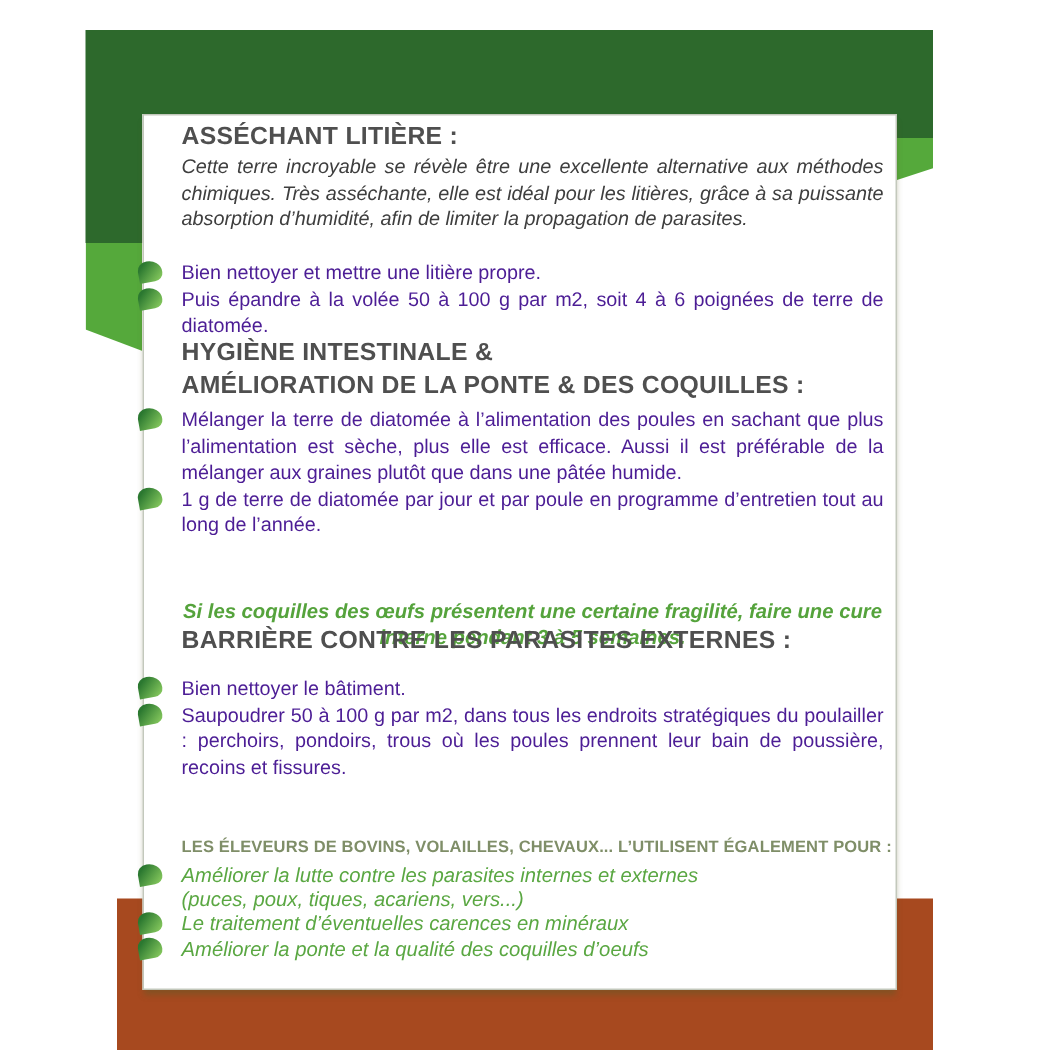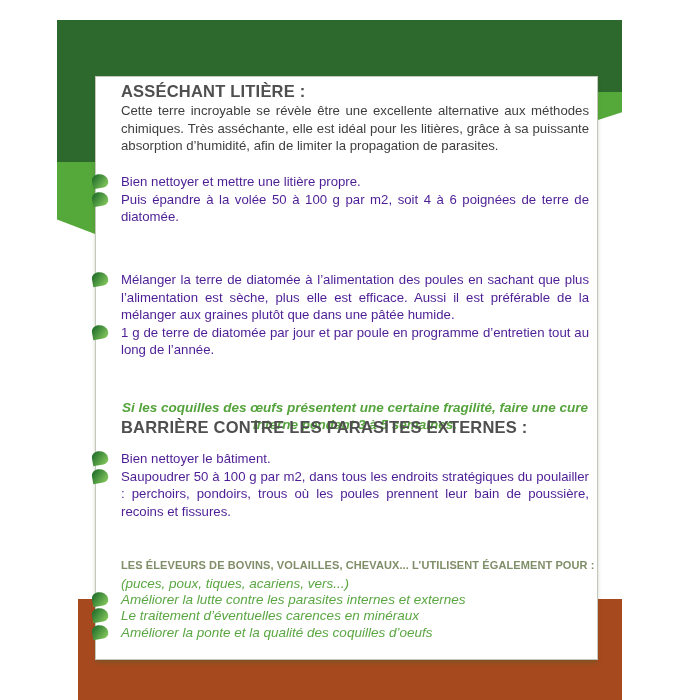--- a/index.html
+++ b/index.html
@@ -17,21 +17,21 @@
   .brown-band{position:absolute;left:78px;top:579px;width:544px;height:121px;background:#a7491f;z-index:0;}
 
   
   .card{position:absolute;left:95px;top:56px;width:503px;height:584px;background:#ffffff;
       border:1px solid #c3c8bc;box-sizing:border-box;z-index:2;
       box-shadow:0 4px 4px -1px rgba(90,90,40,.45);}
   .sec{position:absolute;left:25px;right:8px;}
 
   h2.hd{margin:0;font-size:16.5px;font-weight:bold;color:#4f4f4f;letter-spacing:.2px;}
   .hd2{line-height:21.5px;}
-  p.body{margin:0;font-size:13.2px;line-height:17.6px;color:#3e3e3e;text-align:justify;}
+  p.body{margin:0;font-size:13.2px;line-height:17.6px;color:#3e3e3e;text-align:justify;font-style:italic;}
   p.bullet{position:relative;margin:0;font-size:13.2px;line-height:17.6px;color:#4c1d95;text-align:justify;}
   .leaf{position:absolute;left:-29px;top:1px;width:16px;height:14px;
       background:linear-gradient(135deg,#2b7830 20%,#83c65c 90%);
       border-radius:70% 95% 60% 0%;transform:rotate(-10deg);}
   .note{margin:0;font-size:13.5px;line-height:17px;color:#55a33c;font-style:italic;font-weight:bold;text-align:center;}
   .muted-hd{margin:0;font-size:11px;font-weight:bold;color:#7f8e68;white-space:nowrap;letter-spacing:.1px;}
   p.gbullet{position:relative;margin:0;font-size:13.5px;line-height:16.2px;color:#5aa742;font-style:italic;}
   p.gbullet .leaf{top:0;}
 </style>
 </head>
@@ -58,20 +58,26 @@
       <p class="bullet">
         <span class="leaf"></span>
         <span>Bien nettoyer et mettre une litière propre.</span>
       </p>
       <p class="bullet">
         <span class="leaf"></span>
         <span>Puis épandre à la volée 50 à 100 g par m2, soit 4 à 6 poignées de terre de diatomée.</span>
       </p>
     </div>
 
+    <div class="sec" style="top:148px;">
+      <h2 class="hd hd2">
+        <span style="display:block;">HYGIÈNE INTESTINALE &amp;</span>
+        <span style="display:block;">AMÉLIORATION DE LA PONTE &amp; DES COQUILLES :</span>
+      </h2>
+    </div>
     <div class="sec" style="top:194px;">
       <p class="bullet">
         <span class="leaf"></span>
         <span>Mélanger la terre de diatomée à l’alimentation des poules en sachant que plus l’alimentation est sèche, plus elle est efficace. Aussi il est préférable de la mélanger aux graines plutôt que dans une pâtée humide.</span>
       </p>
       <p class="bullet">
         <span class="leaf"></span>
         <span>1 g de terre de diatomée par jour et par poule en programme d’entretien tout au long de l’année.</span>
       </p>
     </div>
@@ -91,25 +97,25 @@
         <span class="leaf"></span>
         <span>Saupoudrer 50 à 100 g par m2, dans tous les endroits stratégiques du poulailler : perchoirs, pondoirs, trous où les poules prennent leur bain de poussière, recoins et fissures.</span>
       </p>
     </div>
 
     <div class="sec" style="top:482px;">
       <p class="muted-hd">LES ÉLEVEURS DE BOVINS, VOLAILLES, CHEVAUX... L’UTILISENT ÉGALEMENT POUR :</p>
     </div>
     <div class="sec" style="top:499px;">
       <p class="gbullet">
-        <span>(puces, poux, tiques, acariens, vers...)</span>
+        <span class="leaf"></span>
+        <span>Améliorer la lutte contre les parasites internes et externes</span>
       </p>
       <p class="gbullet">
-        <span class="leaf"></span>
-        <span>Améliorer la lutte contre les parasites internes et externes</span>
+        <span>(puces, poux, tiques, acariens, vers...)</span>
       </p>
       <p class="gbullet">
         <span class="leaf"></span>
         <span>Le traitement d’éventuelles carences en minéraux</span>
       </p>
       <p class="gbullet">
         <span class="leaf"></span>
         <span>Améliorer la ponte et la qualité des coquilles d’oeufs</span>
       </p>
     </div>

